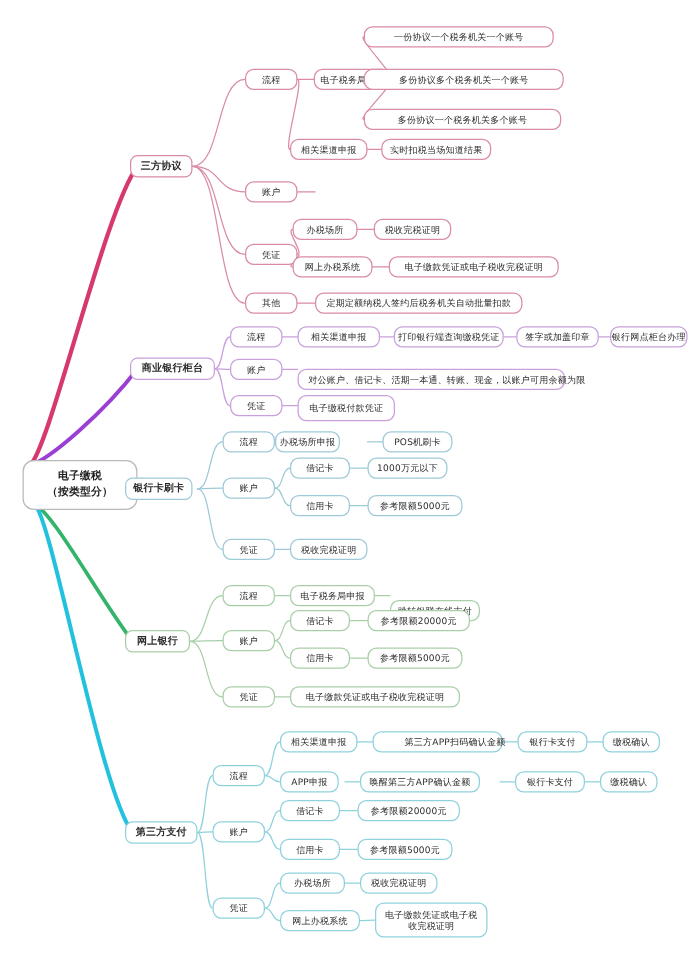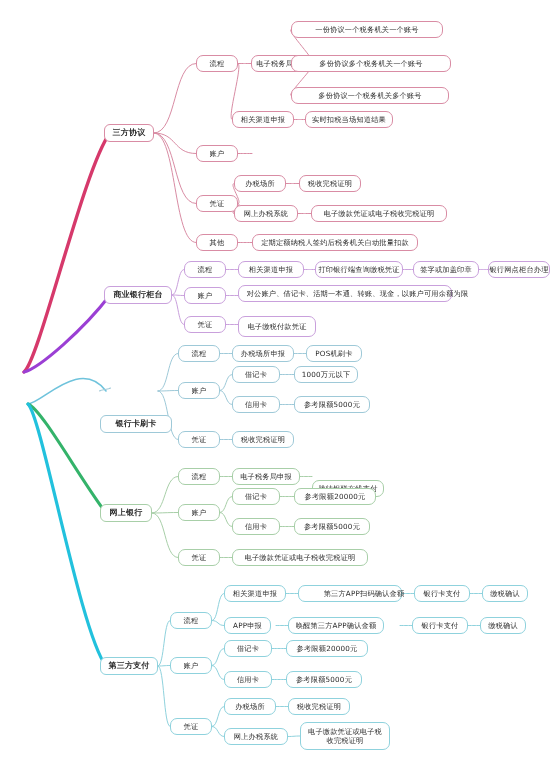--- a/index.html
+++ b/index.html
@@ -129,20 +129,26 @@
       <path d="M212,665.5 C218.6,665.5 217.4,648.5 224,648.5" fill="none" stroke="#8fd2dd" stroke-width="1" stroke-linecap="round"></path>
       <path d="M272,648.5 C279.7,648.5 278.3,648.5 286,648.5" fill="none" stroke="#8fd2dd" stroke-width="1" stroke-linecap="round"></path>
       <path d="M212,665.5 C218.6,665.5 217.4,679.5 224,679.5" fill="none" stroke="#8fd2dd" stroke-width="1" stroke-linecap="round"></path>
       <path d="M272,679.5 C279.7,679.5 278.3,679.5 286,679.5" fill="none" stroke="#8fd2dd" stroke-width="1" stroke-linecap="round"></path>
       <path d="M158,666 C164.6,666 163.4,726.5 170,726.5" fill="none" stroke="#8fd2dd" stroke-width="1" stroke-linecap="round"></path>
       <path d="M212,726.5 C218.6,726.5 217.4,706.5 224,706.5" fill="none" stroke="#8fd2dd" stroke-width="1" stroke-linecap="round"></path>
       <path d="M276,706.5 C282.6,706.5 281.4,706.5 288,706.5" fill="none" stroke="#8fd2dd" stroke-width="1" stroke-linecap="round"></path>
       <path d="M212,726.5 C218.6,726.5 217.4,736.5 224,736.5" fill="none" stroke="#8fd2dd" stroke-width="1" stroke-linecap="round"></path>
       <path d="M288,736.5 C294.6,736.5 293.4,736 300,736" fill="none" stroke="#8fd2dd" stroke-width="1" stroke-linecap="round"></path>
     </svg>
+<div class="node root" style="left: 18px; top: 368px; width: 92px; height: 40px;">
+      <div>
+        <div>电子缴税</div>
+        <div>（按类型分）</div>
+      </div>
+    </div>
     <div class="node trunk c-crimson" style="left: 104px; top: 124px; width: 50px; height: 18px;">三方协议</div>
     <div class="node c-crimson" style="left: 196px; top: 55px; width: 42px; height: 17px;">流程</div>
     <div class="node c-crimson" style="left: 251px; top: 55px; width: 62px; height: 17px;">电子税务局签约</div>
     <div class="node c-crimson" style="left: 291px; top: 21px; width: 152px; height: 17px;">一份协议一个税务机关一个账号</div>
     <div class="node c-crimson" style="left: 291px; top: 55px; width: 160px; height: 17px;">多份协议多个税务机关一个账号</div>
     <div class="node c-crimson" style="left: 291px; top: 87px; width: 158px; height: 17px;">多份协议一个税务机关多个账号</div>
     <div class="node c-crimson" style="left: 232px; top: 111px; width: 62px; height: 17px;">相关渠道申报</div>
     <div class="node c-crimson" style="left: 305px; top: 111px; width: 88px; height: 17px;">实时扣税当场知道结果</div>
     <div class="node c-crimson" style="left: 196px; top: 145px; width: 42px; height: 17px;">账户</div>
     <div class="node c-crimson" style="left: 196px; top: 195px; width: 42px; height: 17px;">凭证</div>
@@ -152,26 +158,26 @@
     <div class="node c-crimson" style="left: 311px; top: 205px; width: 136px; height: 17px;">电子缴款凭证或电子税收完税证明</div>
     <div class="node c-crimson" style="left: 196px; top: 234px; width: 42px; height: 17px;">其他</div>
     <div class="node c-crimson" style="left: 252px; top: 234px; width: 166px; height: 17px;">定期定额纳税人签约后税务机关自动批量扣款</div>
     <div class="node trunk c-purple" style="left: 104px; top: 286px; width: 68px; height: 18px;">商业银行柜台</div>
     <div class="node c-purple" style="left: 184px; top: 261px; width: 42px; height: 17px;">流程</div>
     <div class="node c-purple" style="left: 238px; top: 261px; width: 66px; height: 17px;">相关渠道申报</div>
     <div class="node c-purple" style="left: 315px; top: 261px; width: 88px; height: 17px;">打印银行端查询缴税凭证</div>
     <div class="node c-purple" style="left: 413px; top: 261px; width: 66px; height: 17px;">签字或加盖印章</div>
     <div class="node c-purple" style="left: 488px; top: 261px; width: 62px; height: 17px;">银行网点柜台办理</div>
     <div class="node c-purple" style="left: 184px; top: 287px; width: 42px; height: 17px;">账户</div>
-    <div class="node c-purple" style="left: 238px; top: 285px; width: 214px; height: 17px; padding-left: 29px;">对公账户、借记卡、活期一本通、转账、现金，以账户可用余额为限</div>
+    <div class="node c-purple" style="left: 238px; top: 295px; width: 214px; height: 17px; padding-left: 29px;">对公账户、借记卡、活期一本通、转账、现金，以账户可用余额为限</div>
     <div class="node c-purple" style="left: 184px; top: 316px; width: 42px; height: 17px;">凭证</div>
     <div class="node c-purple" style="left: 238px; top: 316px; width: 78px; height: 21px;">电子缴税付款凭证</div>
-    <div class="node trunk c-blue" style="left: 100px; top: 382px; width: 72px; height: 18px; margin-top: 33px;">银行卡刷卡</div>
+    <div class="node trunk c-blue" style="left: 100px; top: 382px; width: 54px; height: 18px;">银行卡刷卡</div>
     <div class="node c-blue" style="left: 178px; top: 345px; width: 42px; height: 17px;">流程</div>
-    <div class="node c-blue" style="left: 232px; top: 345px; width: 62px; height: 17px;">办税场所申报</div>
+    <div class="node c-blue" style="left: 220px; top: 345px; width: 52px; height: 17px;">办税场所申报</div>
     <div class="node c-blue" style="left: 306px; top: 345px; width: 56px; height: 17px;">POS机刷卡</div>
     <div class="node c-blue" style="left: 178px; top: 382px; width: 42px; height: 17px;">账户</div>
     <div class="node c-blue" style="left: 232px; top: 366px; width: 48px; height: 17px;">借记卡</div>
     <div class="node c-blue" style="left: 294px; top: 366px; width: 64px; height: 17px;">1000万元以下</div>
     <div class="node c-blue" style="left: 232px; top: 396px; width: 48px; height: 17px;">信用卡</div>
     <div class="node c-blue" style="left: 294px; top: 396px; width: 76px; height: 17px;">参考限额5000元</div>
     <div class="node c-blue" style="left: 178px; top: 431px; width: 42px; height: 17px;">凭证</div>
     <div class="node c-blue" style="left: 232px; top: 431px; width: 62px; height: 17px;">税收完税证明</div>
     <div class="node trunk c-green" style="left: 100px; top: 504px; width: 52px; height: 18px;">网上银行</div>
     <div class="node c-green" style="left: 178px; top: 468px; width: 42px; height: 17px;">流程</div>

